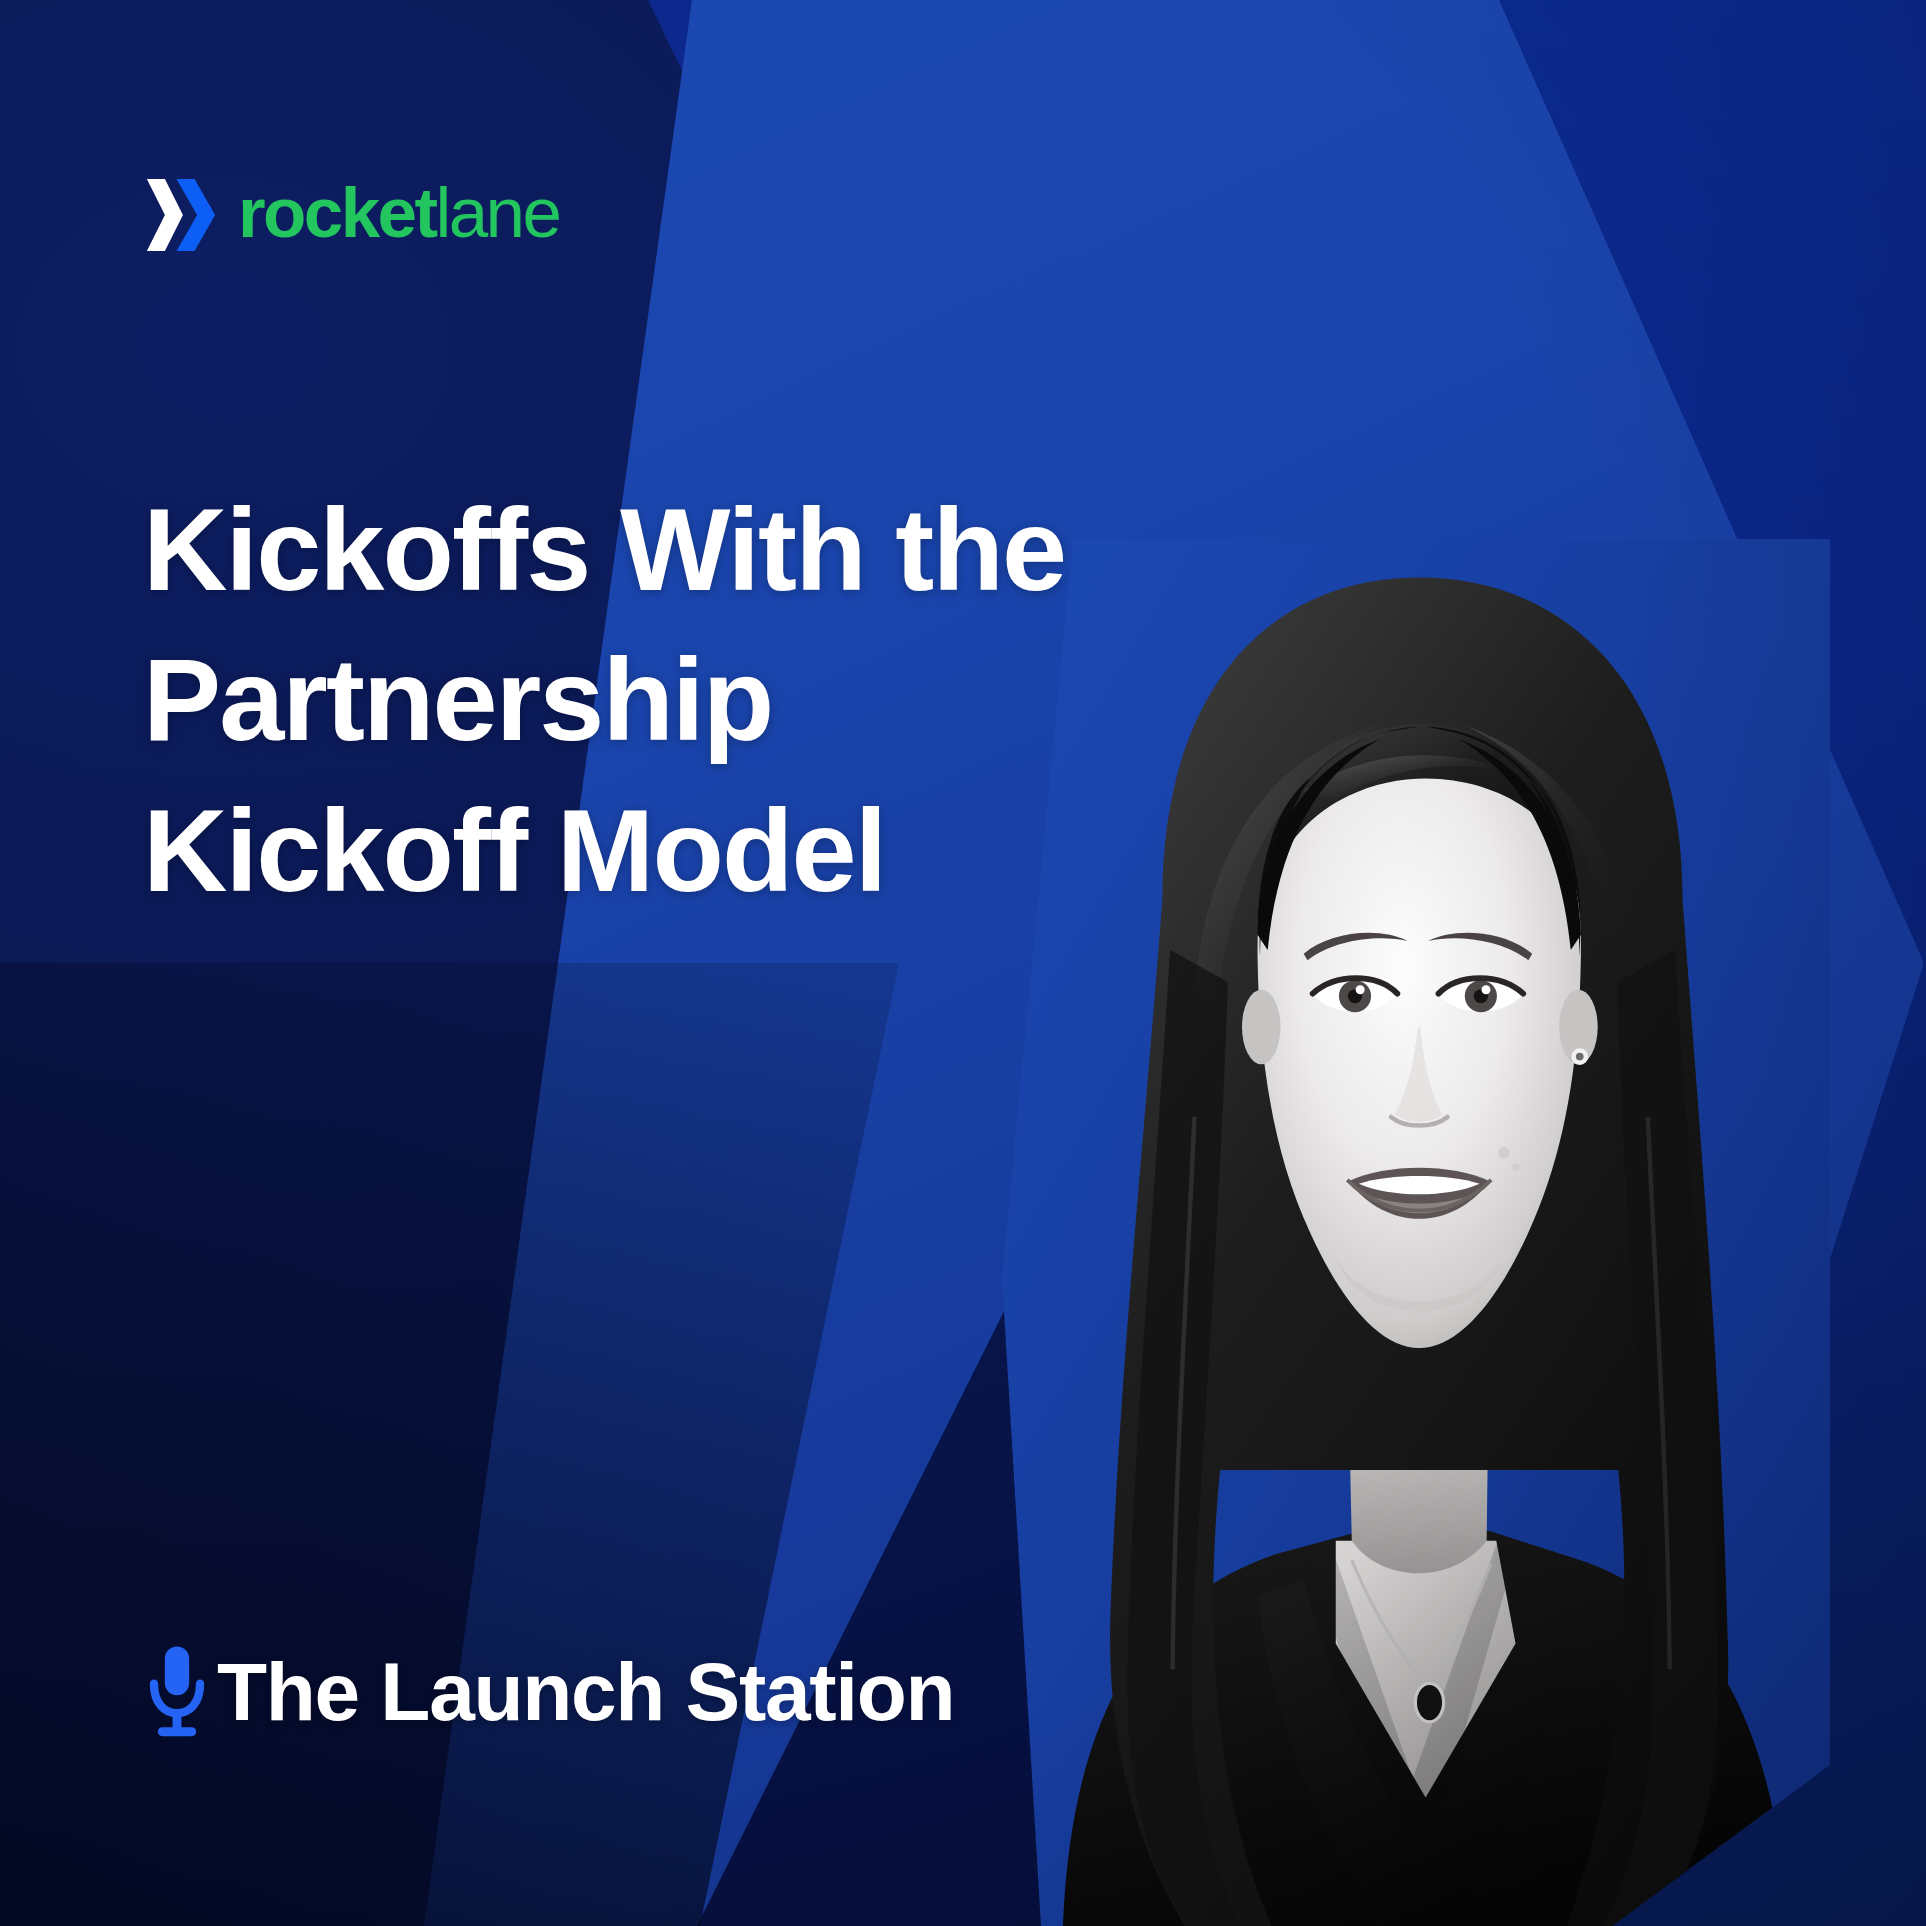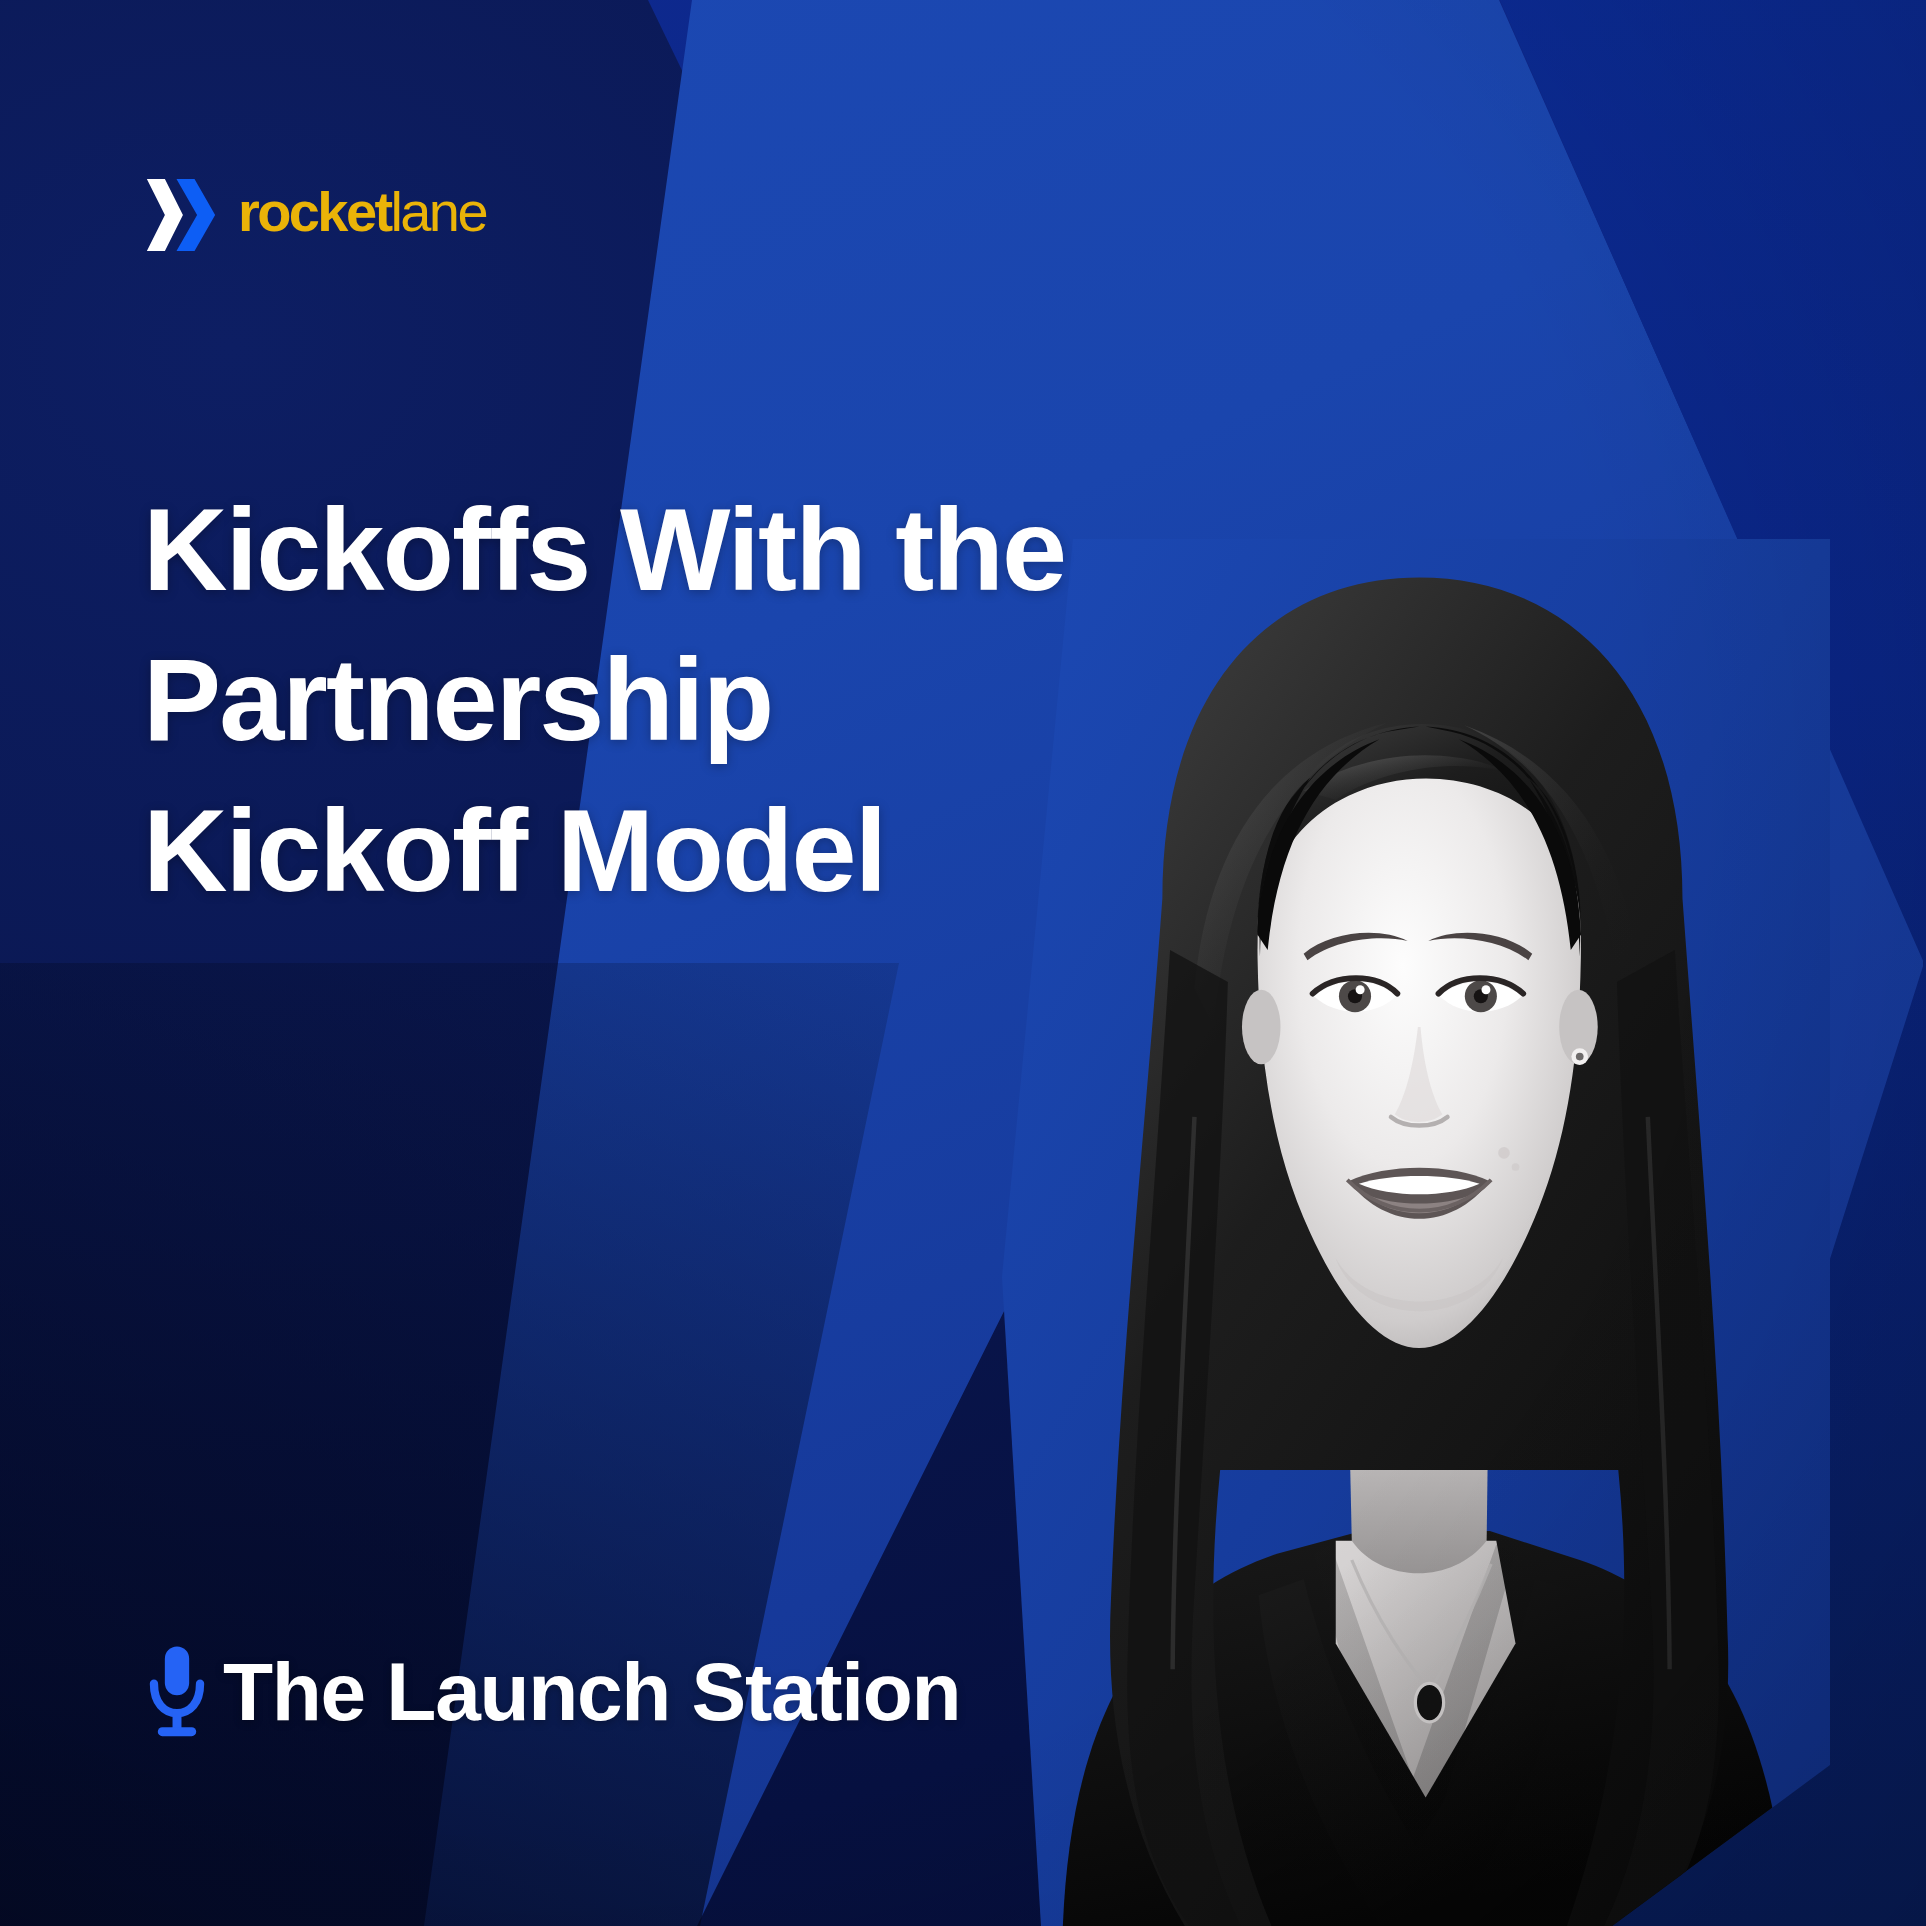--- a/index.html
+++ b/index.html
@@ -70,24 +70,24 @@
   .logo {
     position: absolute;
     left: 143px;
     top: 175px;
     display: flex;
     align-items: center;
     gap: 19px;
   }
   .logo-mark { width: 76px; height: 80px; display: block; }
   .logo-word {
-    font-size: 56px;
+    font-size: 71px;
     line-height: 1;
     letter-spacing: -2.6px;
-    color: #eab308;
+    color: #22c55e;
     white-space: nowrap;
     transform: translateY(-2.6px);
   }
   .logo-word .w-rocket { font-weight: 700; }
   .logo-word .w-lane { font-weight: 400; }
 
   
   .title {
     position: absolute;
     left: 143px;
@@ -102,21 +102,21 @@
   }
   .title-line { display: block; white-space: nowrap; }
 
   
   .show {
     position: absolute;
     left: 146px;
     top: 1644px;
     display: flex;
     align-items: center;
-    gap: 15px;
+    gap: 9px;
   }
   .mic-icon { width: 62px; height: 96px; display: block; flex: none; }
   .show-name {
     color: #ffffff;
     font-size: 82px;
     font-weight: 700;
     letter-spacing: -1.3px;
     line-height: 1;
     white-space: nowrap;
     text-shadow: 0 1.9px 9px rgba(0,0,0,0.3);

